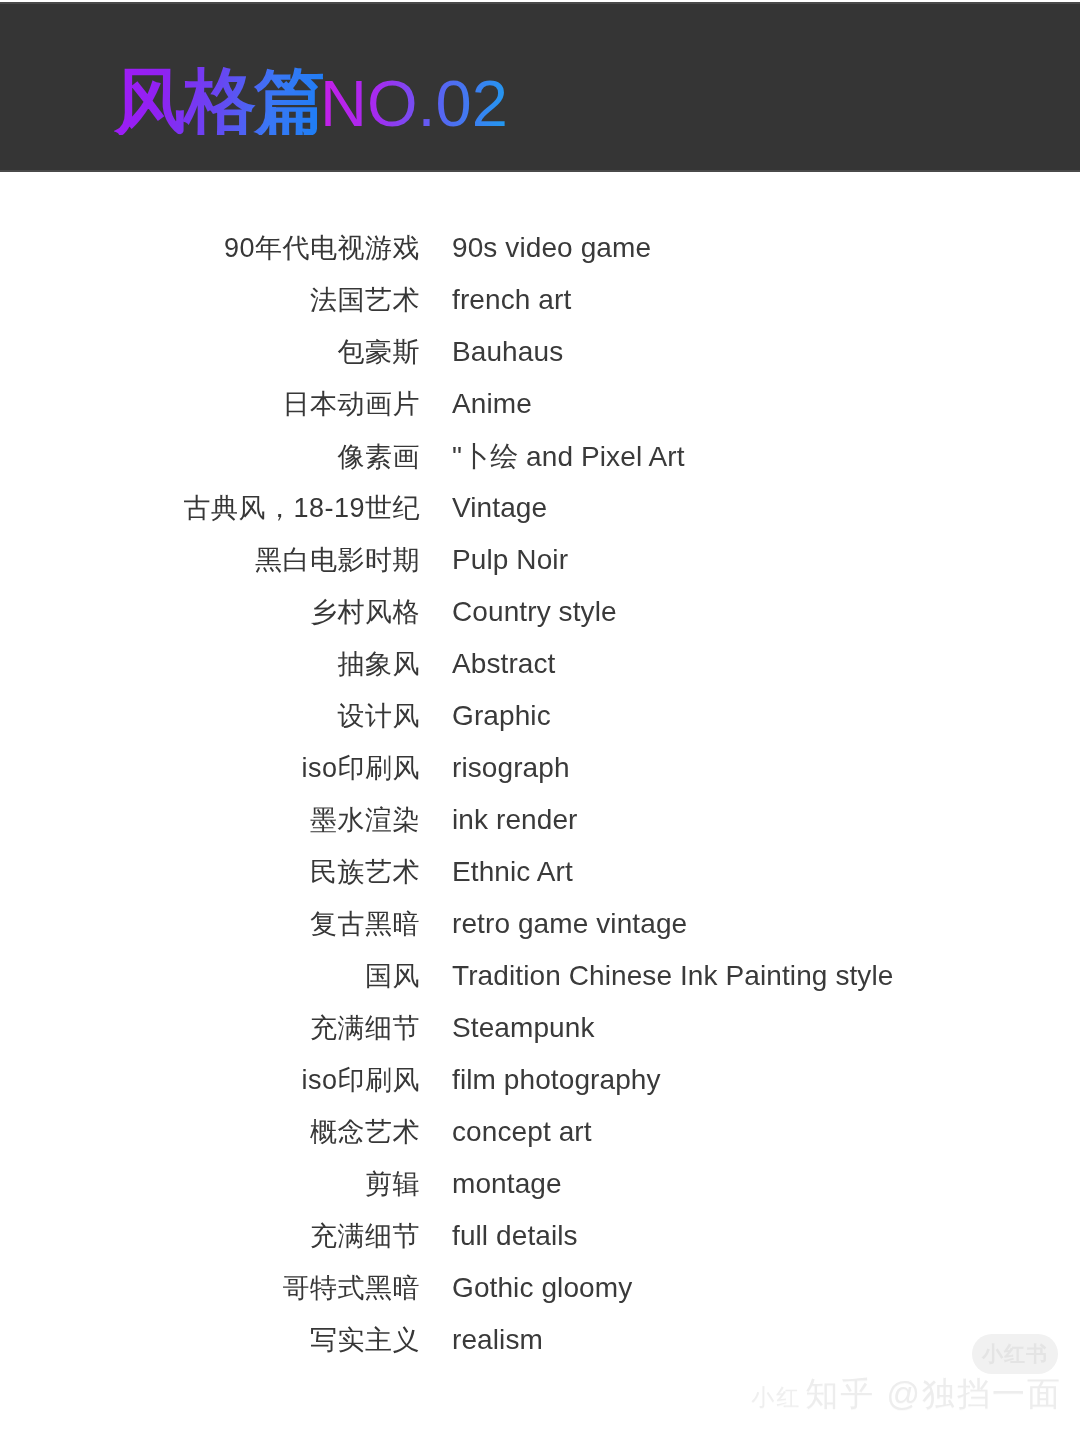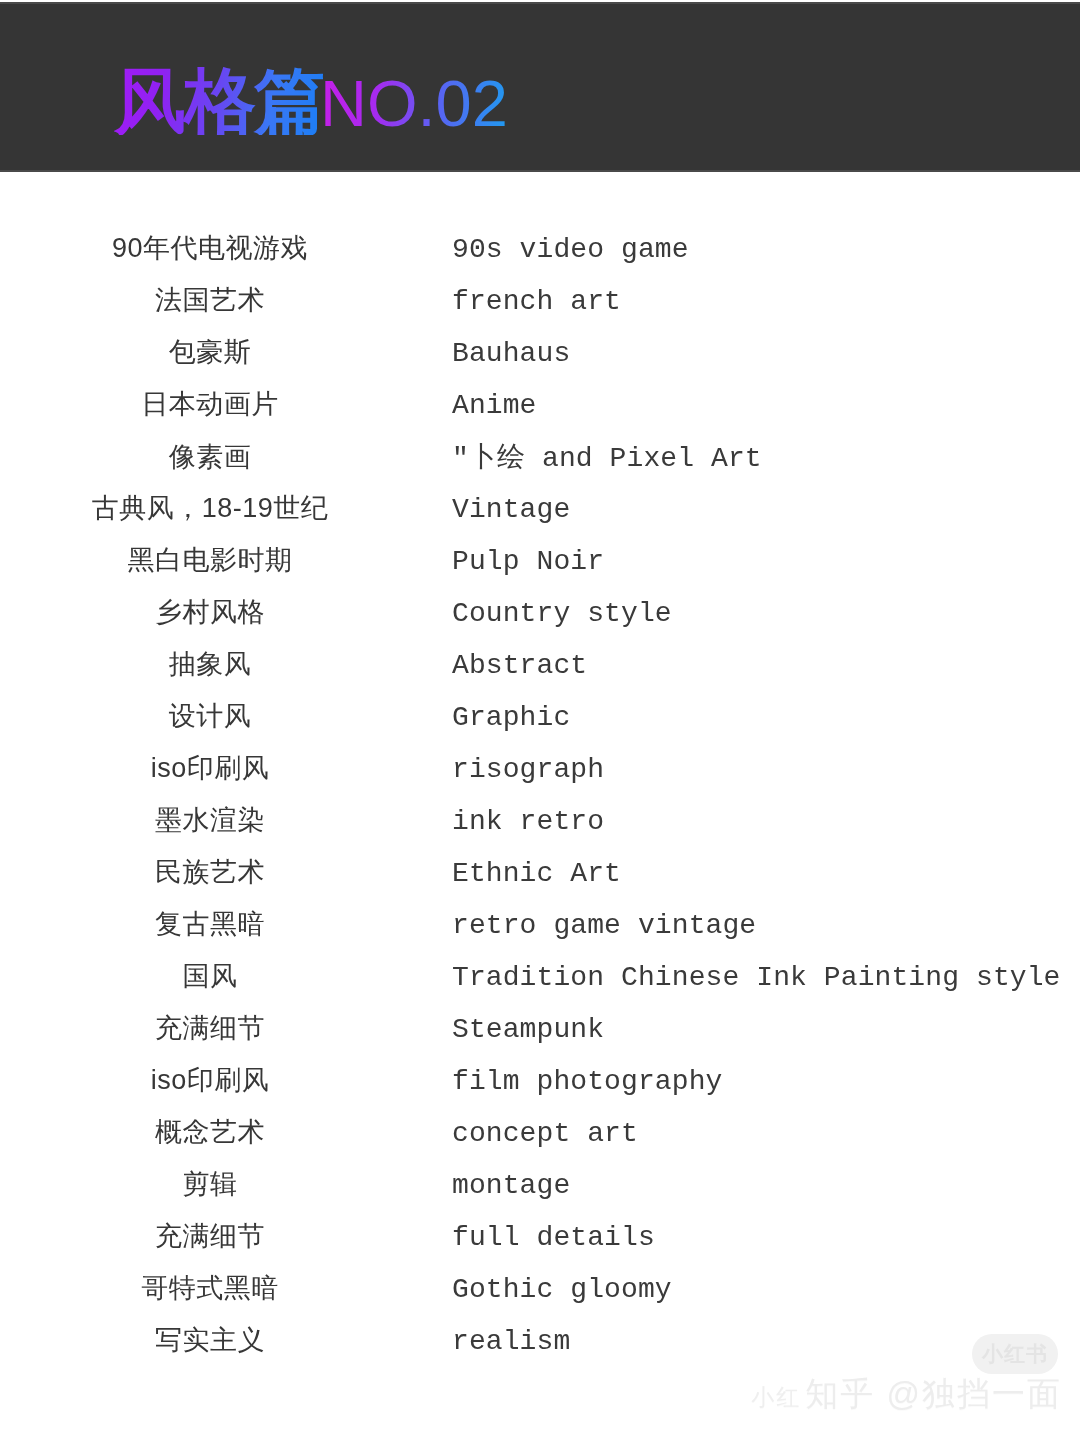--- a/index.html
+++ b/index.html
@@ -69,32 +69,32 @@
     top: 230px;
     width: 1080px;
   }
   .term-row {
     display: flex;
     align-items: baseline;
     height: 52px;
   }
   .term-cn {
     width: 420px;
-    text-align: center;
+    text-align: right;
     font-size: 27px;
     color: #373737;
     font-family: "Liberation Sans", "DejaVu Sans", sans-serif;
     white-space: nowrap;
     letter-spacing: 0.5px;
   }
   .term-en {
     padding-left: 32px;
     font-size: 28px;
     color: #3a3a3a;
-    font-family: Liberation Mono, monospace;
+    font-family: Liberation Sans, sans-serif;
     white-space: nowrap;
     letter-spacing: 0.1px;
   }
 
   
   .watermark-badge {
     position: absolute;
     right: 22px;
     top: 1334px;
     width: 86px;
@@ -177,21 +177,21 @@
     <div class="term-row">
       <div class="term-cn">设计风</div>
       <div class="term-en">Graphic</div>
     </div>
     <div class="term-row">
       <div class="term-cn">iso印刷风</div>
       <div class="term-en">risograph</div>
     </div>
     <div class="term-row">
       <div class="term-cn">墨水渲染</div>
-      <div class="term-en">ink retro</div>
+      <div class="term-en">ink render</div>
     </div>
     <div class="term-row">
       <div class="term-cn">民族艺术</div>
       <div class="term-en">Ethnic Art</div>
     </div>
     <div class="term-row">
       <div class="term-cn">复古黑暗</div>
       <div class="term-en">retro game vintage</div>
     </div>
     <div class="term-row">

